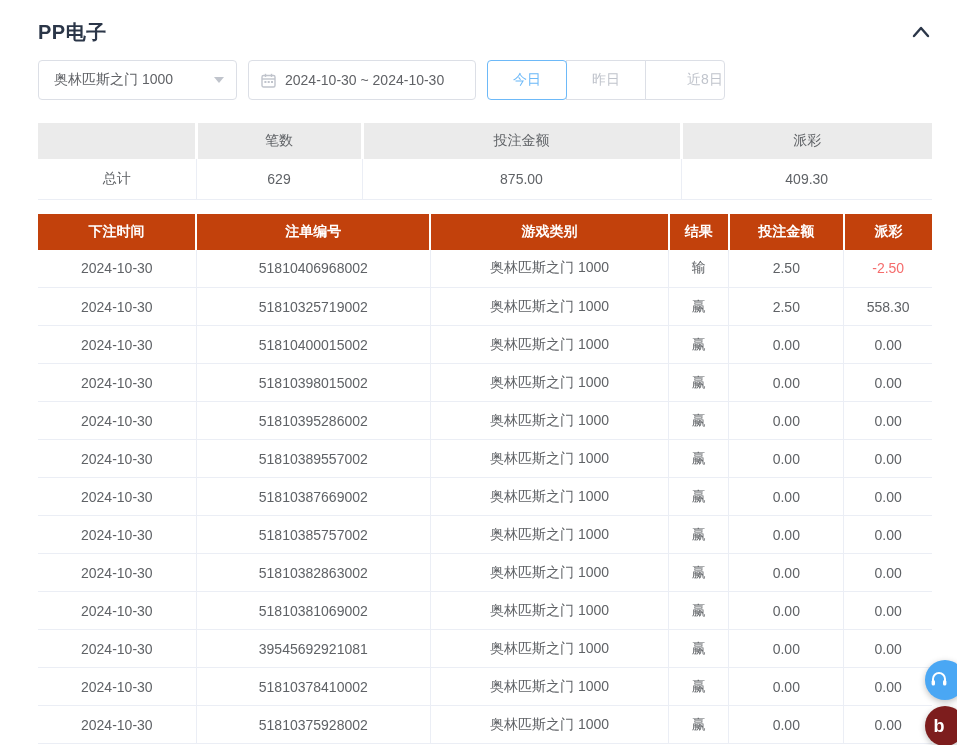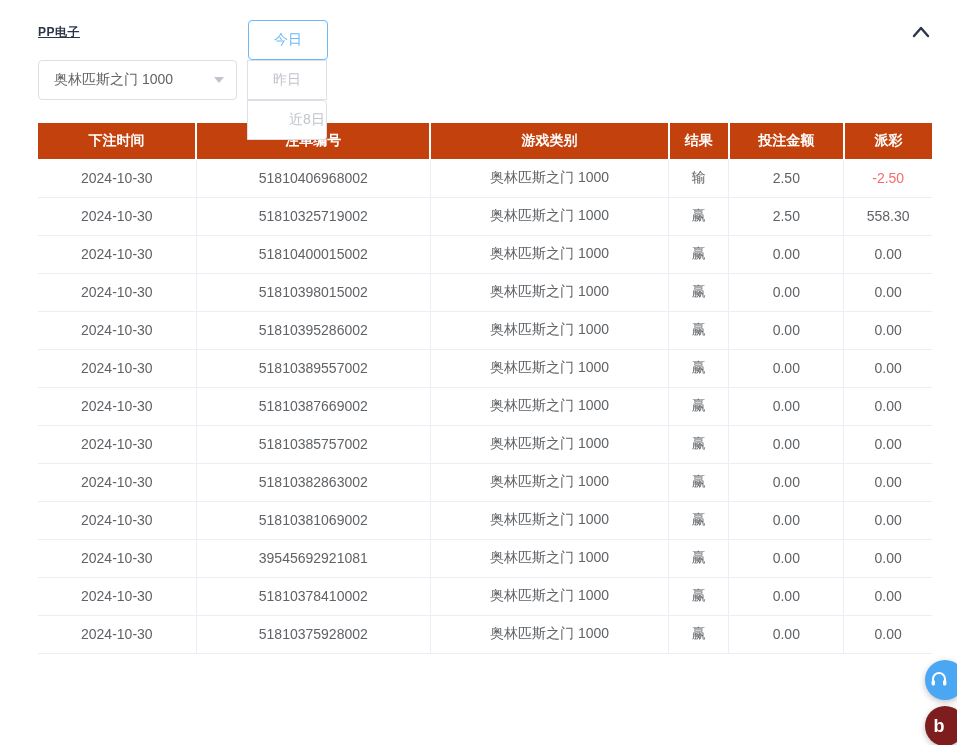--- a/index.html
+++ b/index.html
@@ -12,42 +12,42 @@
     color: #606266;
   }
   .panel { position: relative; padding: 20px 25px 0 38px; }
 
   
   .panel-header {
     display: flex; align-items: center; justify-content: space-between;
     height: 24px; margin-bottom: 16px;
   }
   .panel-title {
-    font-size: 12px; font-weight: bold; color: #2b3648; letter-spacing: .5px; text-decoration: underline;
+    font-size: 20px; font-weight: bold; color: #2b3648; letter-spacing: .5px;
   }
   .collapse-btn { cursor: pointer; width: 22px; height: 22px; display: flex; align-items: center; justify-content: center; }
 
   
   .filters { display: flex; align-items: center; height: 40px; margin-bottom: 23px; }
   .select-box {
     width: 199px; height: 40px; border: 1px solid #dcdfe6; border-radius: 4px;
     display: flex; align-items: center; justify-content: space-between;
     padding: 0 12px 0 15px; font-size: 14px; color: #606266; cursor: pointer; background: #fff;
   }
   .caret {
     width: 0; height: 0; border-left: 5px solid transparent; border-right: 5px solid transparent;
     border-top: 6px solid #c0c4cc;
   }
   .date-box {
     width: 228px; height: 40px; border: 1px solid #dcdfe6; border-radius: 4px;
     display: flex; align-items: center; gap: 9px;
     padding: 0 10px 0 12px; font-size: 14px; color: #606266; margin-left: 11px;
     cursor: pointer; background: #fff;
   }
-  .btn-group { display: flex; margin-left: 11px; flex-direction: column; }
+  .btn-group { display: flex; margin-left: 11px; }
   .quick-btn {
     width: 80px; height: 40px; background: #fff;
     border: 1px solid #dcdfe6; color: #c0c4cc; font-size: 14px;
     margin-left: -1px; cursor: pointer; position: relative;
     font-family: inherit;
   }
   .quick-btn:first-child { border-radius: 4px 0 0 4px; margin-left: 0; }
   .quick-btn:last-child  { border-radius: 0 4px 4px 0; padding-left: 40px; }
   .quick-btn.active { border: 1px solid #6db9f8; color: #6db9f8; z-index: 2; border-radius: 4px; }
   .search-btn {
@@ -110,29 +110,65 @@
       </svg>
     </span>
   </div>
 
   <div class="filters">
     <div class="select-box">
       <span>奥林匹斯之门 1000</span>
       <span class="caret"></span>
     </div>
 
+    <div class="date-box">
+      <svg class="icon-svg" width="15" height="15" viewBox="0 0 15 15">
+        <rect x="1" y="2.5" width="13" height="11.5" rx="1.5" fill="none" stroke="#c0c4cc" stroke-width="1.4"></rect>
+        <line x1="1" y1="6" x2="14" y2="6" stroke="#c0c4cc" stroke-width="1.4"></line>
+        <line x1="4.5" y1="0.8" x2="4.5" y2="4" stroke="#c0c4cc" stroke-width="1.4"></line>
+        <line x1="10.5" y1="0.8" x2="10.5" y2="4" stroke="#c0c4cc" stroke-width="1.4"></line>
+        <rect x="3.4" y="8" width="2" height="2" fill="#c0c4cc"></rect>
+        <rect x="6.7" y="8" width="2" height="2" fill="#c0c4cc"></rect>
+        <rect x="10" y="8" width="2" height="2" fill="#c0c4cc"></rect>
+      </svg>
+      <span>2024-10-30 ~ 2024-10-30</span>
+    </div>
 
     <div class="btn-group">
       <button class="quick-btn active">今日</button>
       <button class="quick-btn">昨日</button>
       <button class="quick-btn">近8日</button>
     </div>
 
   </div>
 
+  <table class="summary-table">
+    <colgroup>
+      <col style="width:158px">
+        <col style="width:166px">
+        <col style="width:319px">
+        <col style="width:251px">
+    </colgroup>
+    <thead>
+      <tr>
+        <th></th>
+        <th>笔数</th>
+        <th>投注金额</th>
+        <th>派彩</th>
+      </tr>
+    </thead>
+    <tbody>
+      <tr>
+        <td>总计</td>
+        <td>629</td>
+        <td>875.00</td>
+        <td>409.30</td>
+      </tr>
+    </tbody>
+  </table>
 
   <table class="detail-table">
     <colgroup>
       <col style="width:158px">
         <col style="width:234px">
         <col style="width:238px">
         <col style="width:60px">
         <col style="width:115px">
         <col style="width:88px">
     </colgroup>

